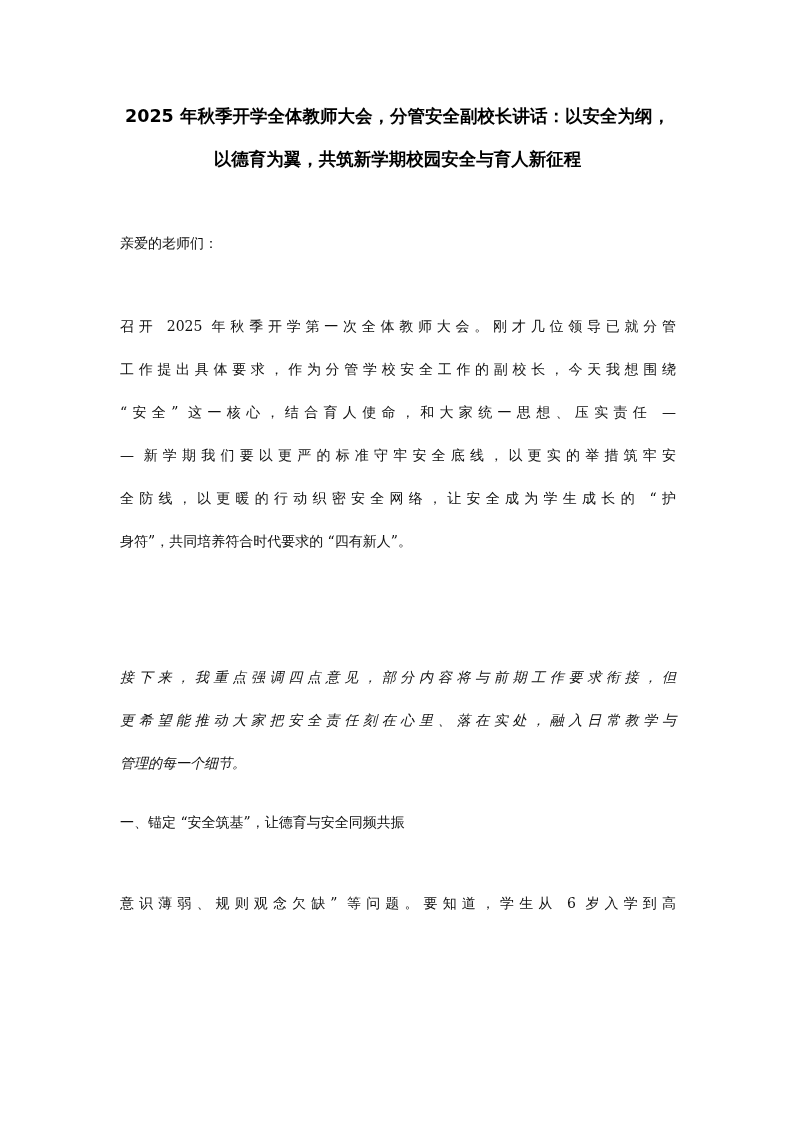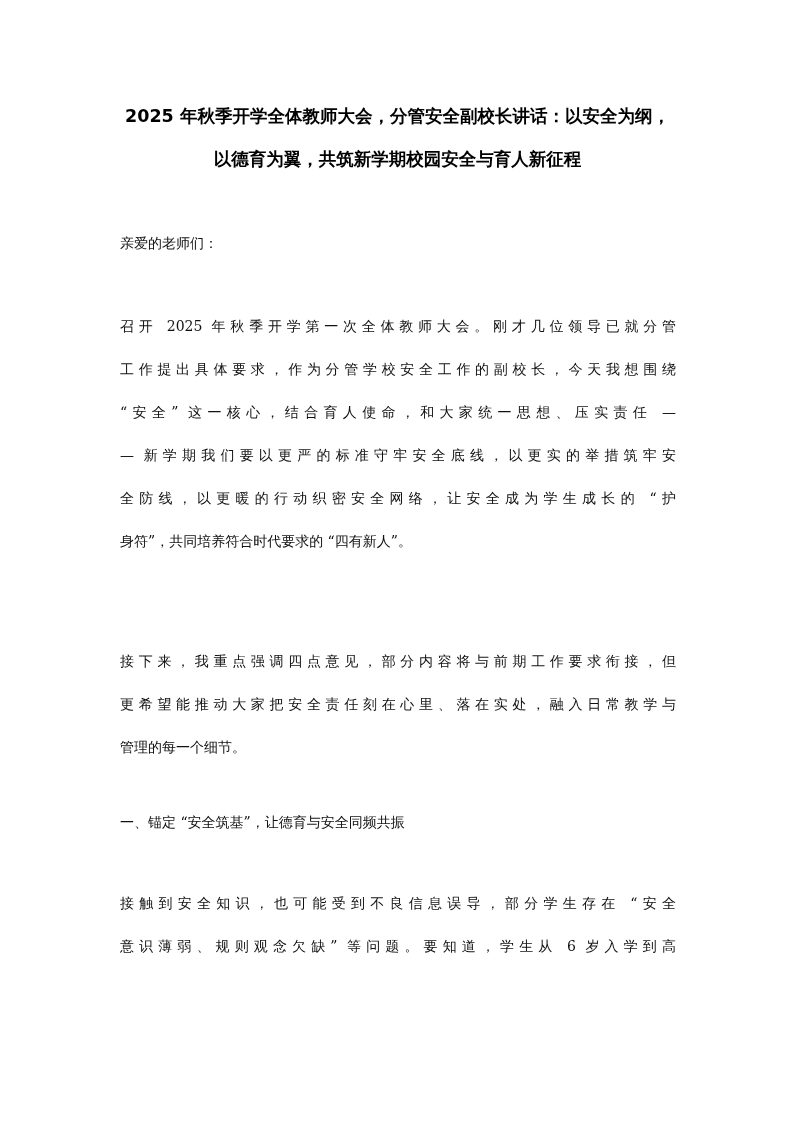--- a/index.html
+++ b/index.html
@@ -35,28 +35,27 @@
 
   <div class="para" style="top:305px;">
     <span class="line">召开  2025  年秋季开学第一次全体教师大会。刚才几位领导已就分管</span>
     <span class="line">工作提出具体要求，作为分管学校安全工作的副校长，今天我想围绕</span>
     <span class="line">“安全” 这一核心，结合育人使命，和大家统一思想、压实责任 —</span>
     <span class="line">— 新学期我们要以更严的标准守牢安全底线，以更实的举措筑牢安</span>
     <span class="line">全防线，以更暖的行动织密安全网络，让安全成为学生成长的 “护</span>
     <span class="line last">身符”，共同培养符合时代要求的 “四有新人”。</span>
   </div>
 
-  <div class="para" style="top:640px;">
+  <div class="para" style="top:656px;font-style:italic;">
     <span class="line">接下来，我重点强调四点意见，部分内容将与前期工作要求衔接，但</span>
     <span class="line">更希望能推动大家把安全责任刻在心里、落在实处，融入日常教学与</span>
     <span class="line last">管理的每一个细节。</span>
   </div>
 
   <div class="para" style="top:801px;">
     <span class="line last">一、锚定 “安全筑基”，让德育与安全同频共振</span>
   </div>
 
   <div class="para" style="top:882px;">
-    <span class="line">接触到安全知识，也可能受到不良信息误导，部分学生存在 “安全</span>
     <span class="line">意识薄弱、规则观念欠缺” 等问题。要知道，学生从 6 岁入学到高</span>
   </div>
 
 </div>
 
 </body></html>

